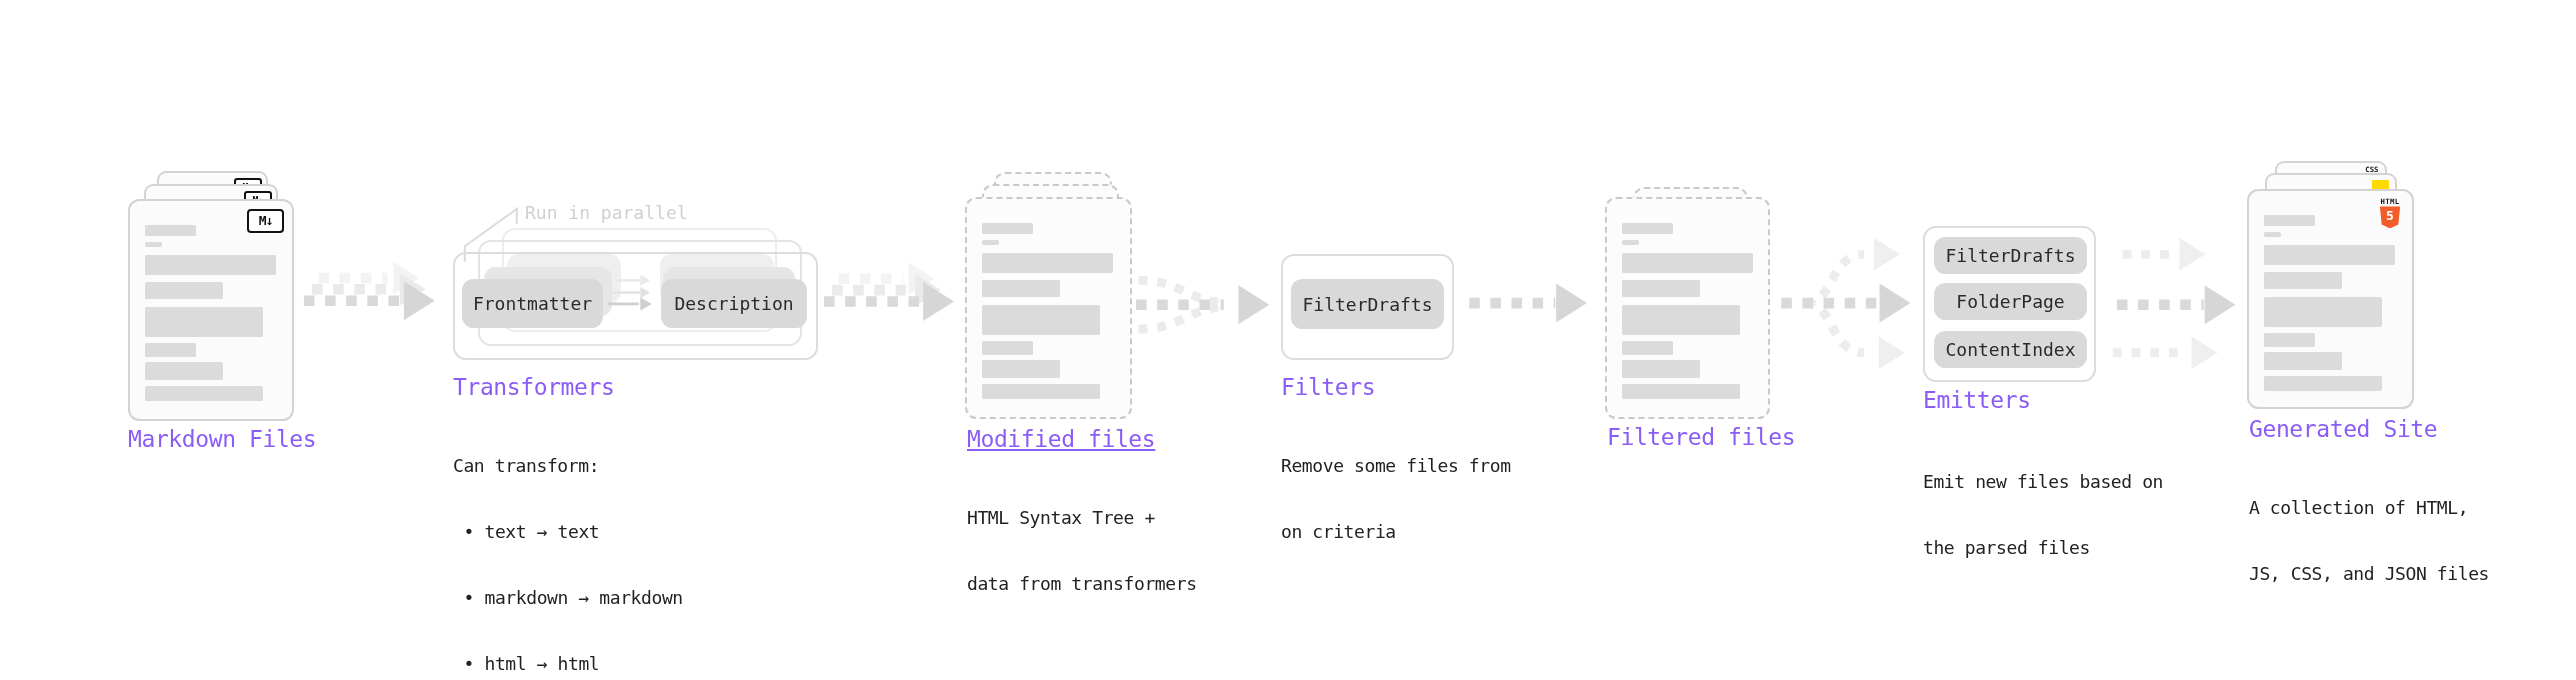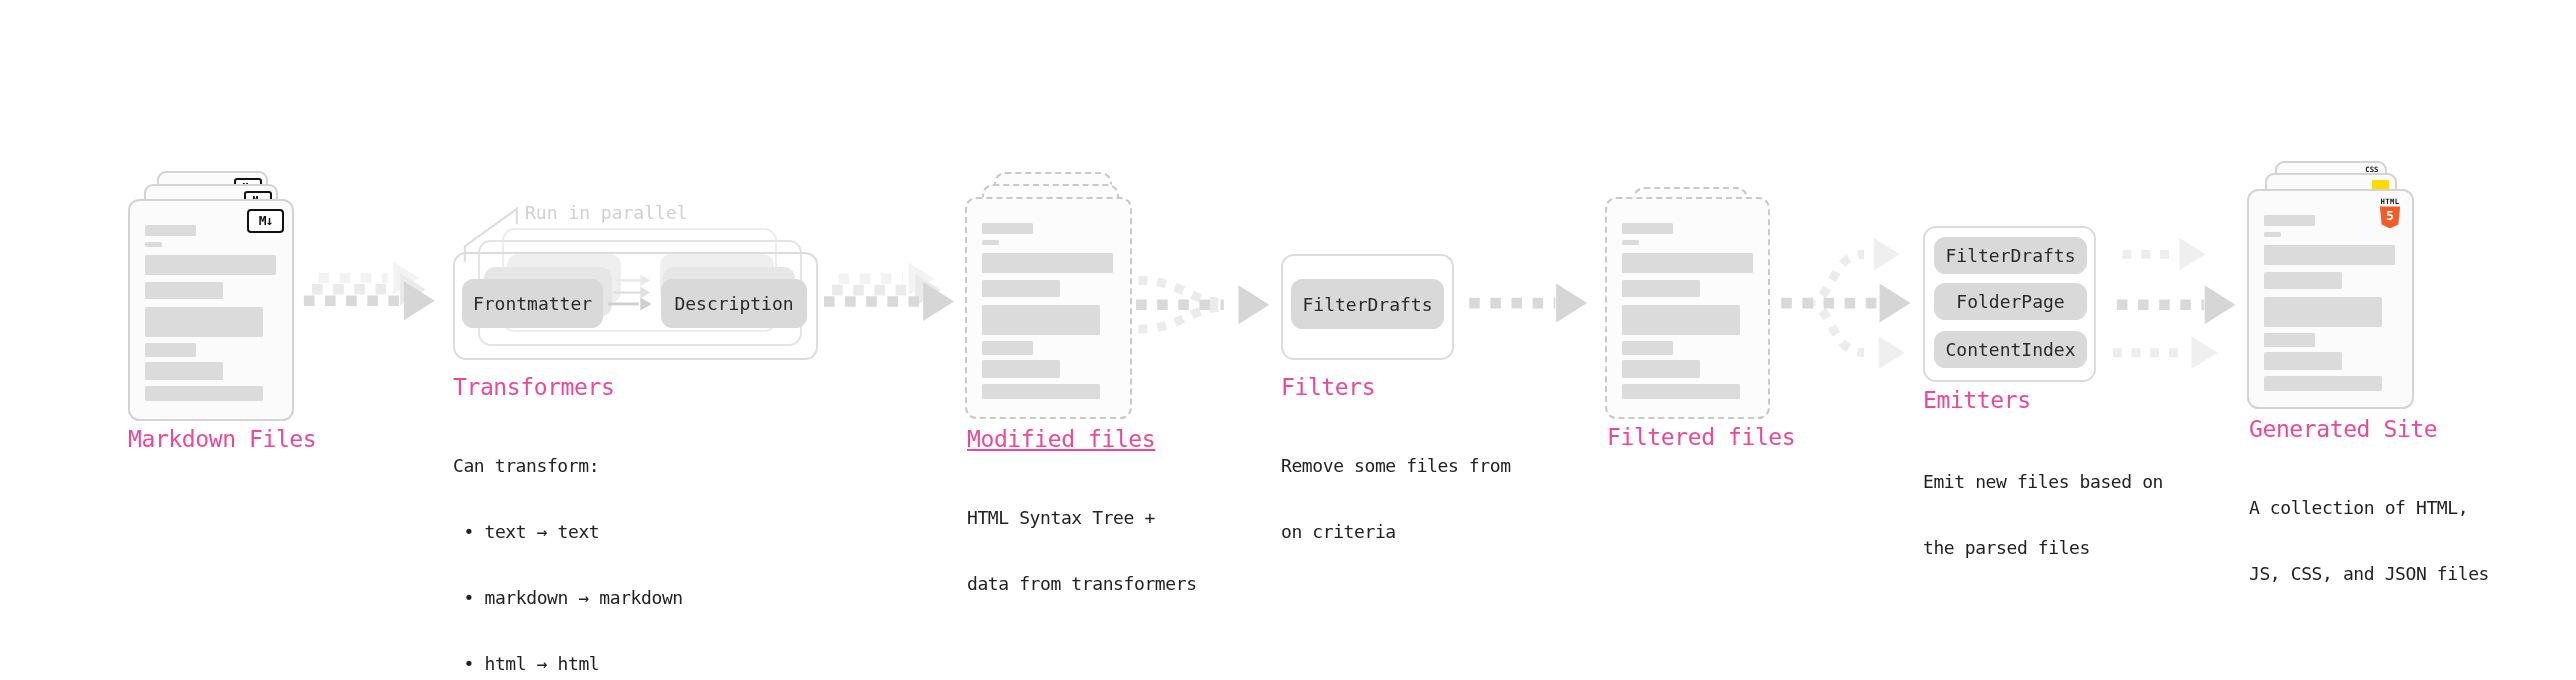--- a/index.html
+++ b/index.html
@@ -50,21 +50,21 @@
   .obox.mid{border-color:#e4e4e4;}
   .obox.back{border-color:#ededed;}
 
   
   .pill{position:absolute;background:#d9d9d9;border-radius:11.4px;display:flex;align-items:center;justify-content:center;
     font-size:18px;font-weight:500;color:#2a2a2a;white-space:nowrap;}
   .pill.ghost1{background:#e6e6e6;}
   .pill.ghost2{background:#efefef;}
 
   
-  .title{position:absolute;font-size:23px;font-weight:500;color:#ec4899;white-space:nowrap;letter-spacing:-0.4px;}
+  .title{position:absolute;font-size:23px;font-weight:500;color:#8b5cf6;white-space:nowrap;letter-spacing:-0.4px;}
   .caption{position:absolute;font-size:18px;font-weight:400;color:#222;line-height:22px;white-space:pre;letter-spacing:-0.4px;}
   .annotation{position:absolute;font-size:18px;font-weight:500;color:#d0d0d0;white-space:nowrap;z-index:6;}
 </style>
 </head>
 <body>
 
 <div id="canvas">
 
   <svg id="connector-layer" class="layer" width="2576" height="681" viewBox="0 0 3170 838">
 

